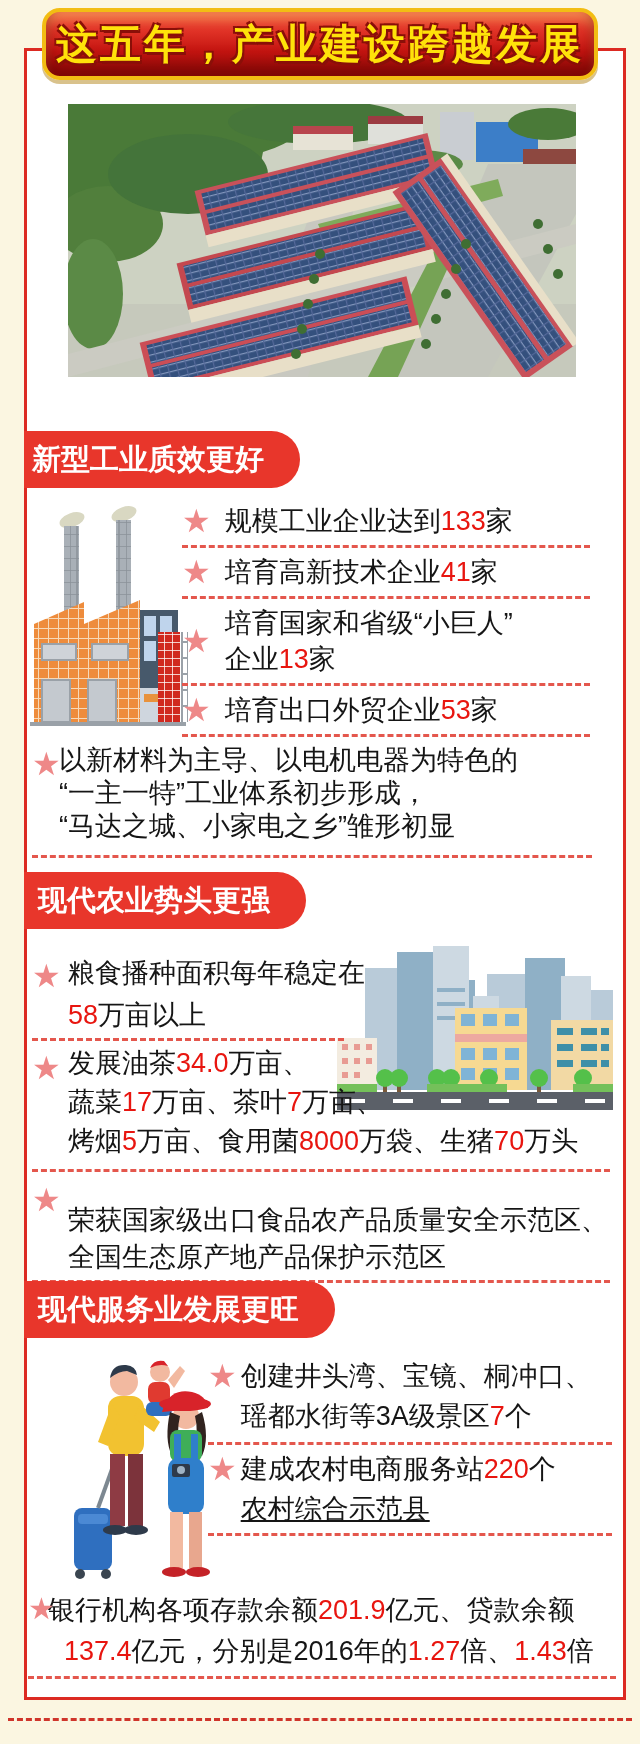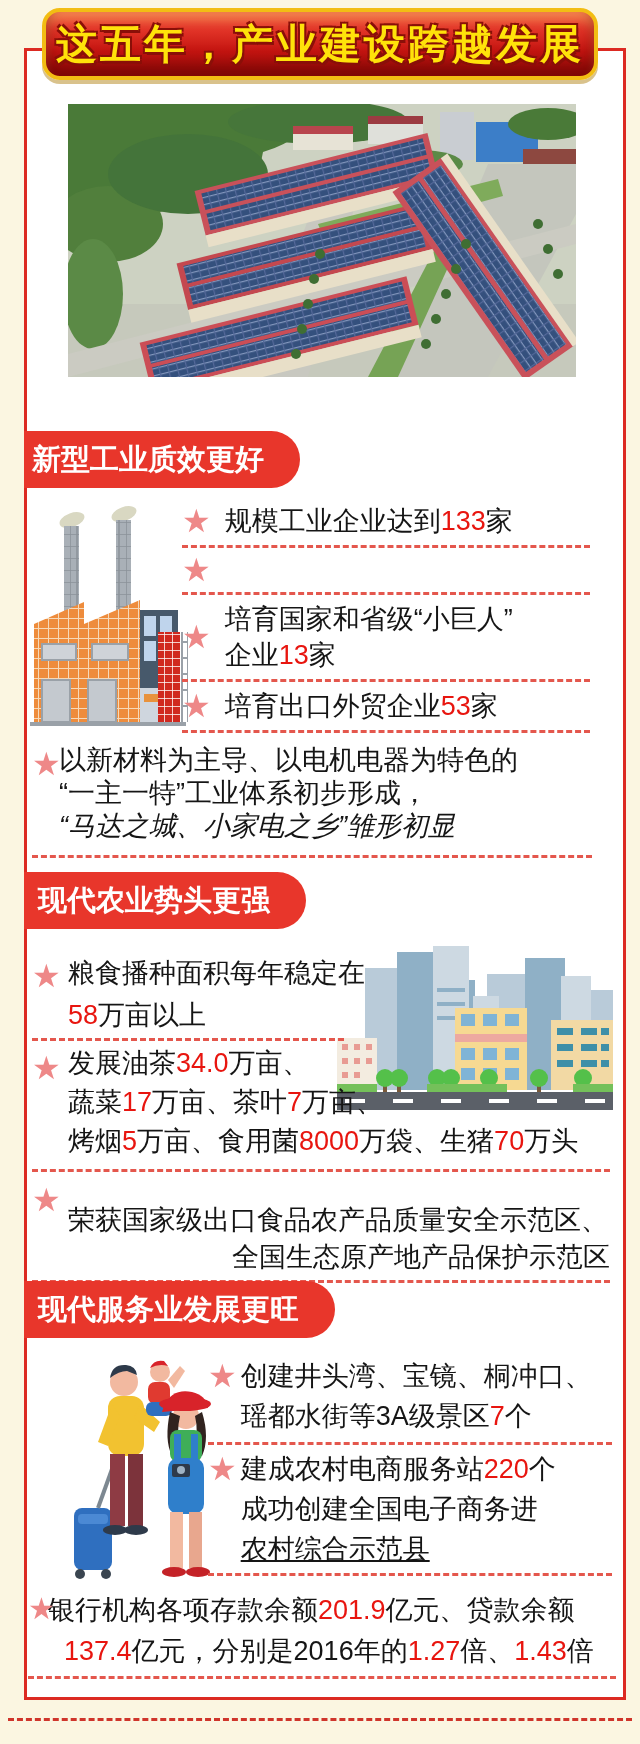--- a/index.html
+++ b/index.html
@@ -182,20 +182,23 @@
 
   <div class="col" style="left:182px;top:497px;width:408px;">
     <div class="b">
       <span class="star">★</span>
       <div class="txt">
         <div class="line"><span>规模工业企业达到</span><span class="num">133</span><span>家</span></div>
       </div>
     </div>
     <div class="b">
       <span class="star">★</span>
+      <div class="txt">
+        <div class="line"><span>培育高新技术企业</span><span class="num">41</span><span>家</span></div>
+      </div>
     </div>
     <div class="b">
       <span class="star">★</span>
       <div class="txt">
         <div class="line"><span>培育国家和省级“小巨人”</span></div>
         <div class="line"><span>企业</span><span class="num">13</span><span>家</span></div>
       </div>
     </div>
     <div class="b">
       <span class="star">★</span>
@@ -203,21 +206,21 @@
         <div class="line"><span>培育出口外贸企业</span><span class="num">53</span><span>家</span></div>
       </div>
     </div>
   </div>
 
   <div class="wideb" style="left:32px;top:744px;width:560px;padding-bottom:12px;">
     <span class="star">★</span>
     <div class="txt" style="margin-left:27px;">
       <div class="line" style="line-height:33px;"><span>以新材料为主导、以电机电器为特色的</span></div>
       <div class="line" style="line-height:33px;"><span>“一主一特”工业体系初步形成，</span></div>
-      <div class="line" style="line-height:33px;font-style:italic;"><span>“马达之城、小家电之乡”雏形初显</span></div>
+      <div class="line" style="line-height:33px;"><span>“马达之城、小家电之乡”雏形初显</span></div>
     </div>
   </div>
 
   <div class="sec-h" style="top:872px;">
     <span>现代农业势头更强</span>
   </div>
 
   <div class="col" style="left:337px;top:946px;">
     <svg width="276" height="164" viewBox="0 0 276 164">
       <g fill="#b9cbd9">
@@ -310,21 +313,21 @@
       <div class="line" style="line-height:39px;"><span>发展油茶</span><span class="num">34.0</span><span>万亩、</span></div>
       <div class="line" style="line-height:39px;"><span>蔬菜</span><span class="num">17</span><span>万亩、茶叶</span><span class="num">7</span><span>万亩、</span></div>
       <div class="line" style="line-height:39px;"><span>烤烟</span><span class="num">5</span><span>万亩、食用菌</span><span class="num">8000</span><span>万袋、生猪</span><span class="num">70</span><span>万头</span></div>
     </div>
   </div>
 
   <div class="wideb" style="left:32px;top:1178px;width:578px;padding-bottom:4px;">
     <span class="star" style="top:6px;">★</span>
     <div class="txt" style="margin-left:36px;">
       <div class="line" style="line-height:37px;margin-top:24px;"><span>荣获国家级出口食品农产品质量安全示范区、</span></div>
-      <div class="line" style="line-height:37px;text-align:right;"><span>全国生态原产地产品保护示范区</span></div>
+      <div class="line" style="line-height:37px;"><span>全国生态原产地产品保护示范区</span></div>
     </div>
   </div>
 
   <div class="sec-h" style="top:1281px;">
     <span>现代服务业发展更旺</span>
   </div>
 
   <div class="col" style="left:68px;top:1346px;">
     <svg width="152" height="248" viewBox="0 0 152 248">
 
@@ -373,21 +376,20 @@
       <span class="star" style="margin-top:4px;">★</span>
       <div class="txt">
         <div class="line" style="line-height:40px;"><span>创建井头湾、宝镜、桐冲口、</span></div>
         <div class="line" style="line-height:40px;"><span>瑶都水街等3A级景区</span><span class="num">7</span><span>个</span></div>
       </div>
     </div>
     <div class="b" style="align-items:flex-start;gap:4px;padding:4px 0;">
       <span class="star" style="margin-top:4px;">★</span>
       <div class="txt">
         <div class="line" style="line-height:40px;"><span>建成农村电商服务站</span><span class="num">220</span><span>个</span></div>
-        <div class="line" style="line-height:40px;"><span>成功创建全国电子商务进</span></div>
         <div class="line" style="line-height:40px;text-decoration:underline;"><span>农村综合示范县</span></div>
       </div>
     </div>
   </div>
 
   <div class="wideb" style="left:28px;top:1590px;width:588px;padding-bottom:4px;">
     <span class="star" style="top:4px;font-size:30px;">★</span>
     <div class="txt" style="margin-left:20px;">
       <div class="line" style="line-height:41px;"><span>银行机构各项存款余额</span><span class="num">201.9</span><span>亿元、贷款余额</span></div>
       <div class="line" style="line-height:41px;padding-left:16px;"><span class="num">137.4</span><span>亿元，分别是2016年的</span><span class="num">1.27</span><span>倍、</span><span class="num">1.43</span><span>倍</span></div>

